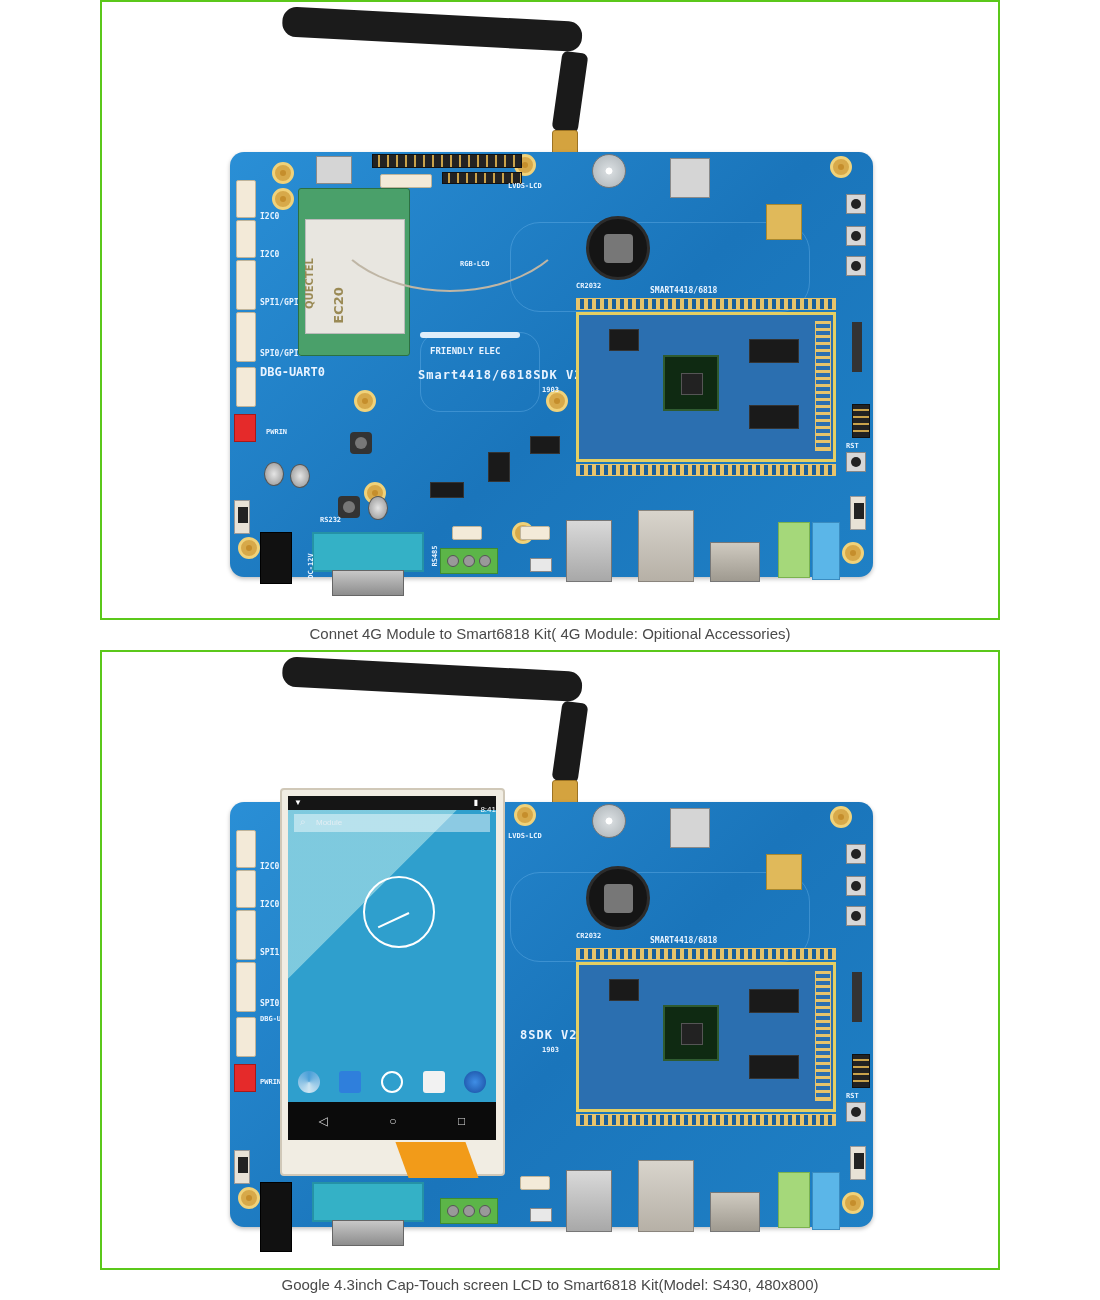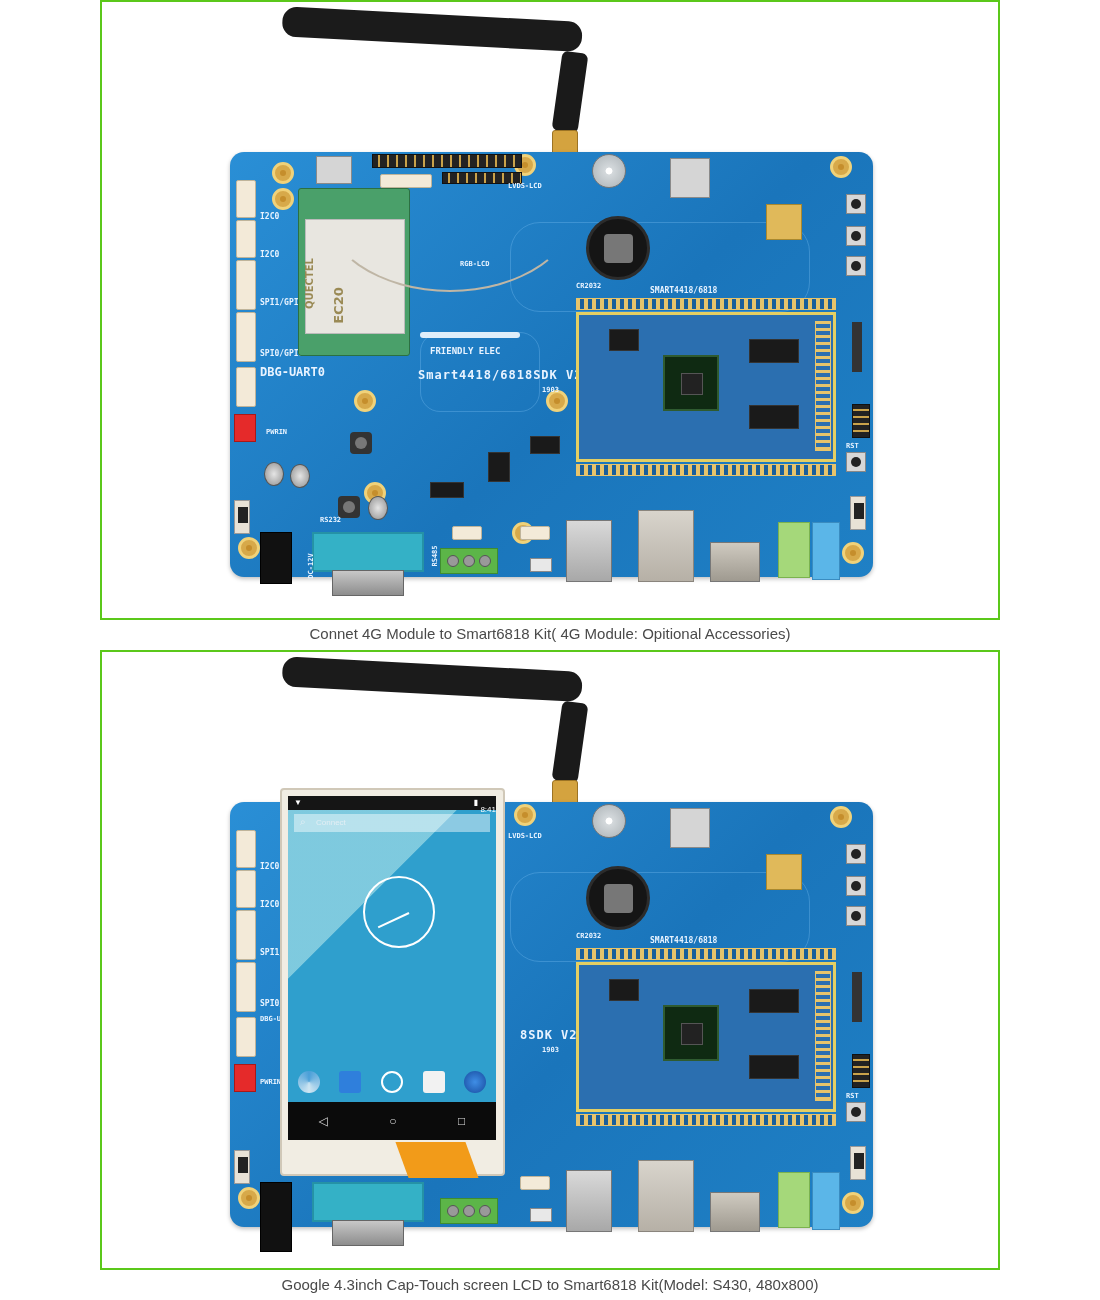--- a/index.html
+++ b/index.html
@@ -278,21 +278,21 @@
 
   <div class="lcd" style="left:178px;top:136px;">
     <div class="lcd-screen">
       <div class="status-bar">
         <span style="position:absolute;left:6px;top:2px;">▼</span>
         <span style="position:absolute;right:18px;top:2px;">▮</span>
         <span style="position:absolute;right:0;top:2px;margin-top:7px;">8:41</span>
       </div>
       <div class="search-bar">
         <span style="position:absolute;left:6px;top:2px;font-size:10px;">⌕</span>
-        <span>Connect</span>
+        <span>Module</span>
       </div>
       <div class="clock">
         <div class="hand"></div>
       </div>
       <div class="dock">
         <i style="background:conic-gradient(#4a9fd8,#cfe6f2,#4a9fd8);"></i>
         <i style="background:#2f7fdc;border-radius:3px;"></i>
         <i style="border:2px solid #fff;background:transparent;"></i>
         <i style="background:#f2f2f2;border-radius:3px;"></i>
         <i style="background:radial-gradient(#3f8ee6,#174b9e);"></i>

